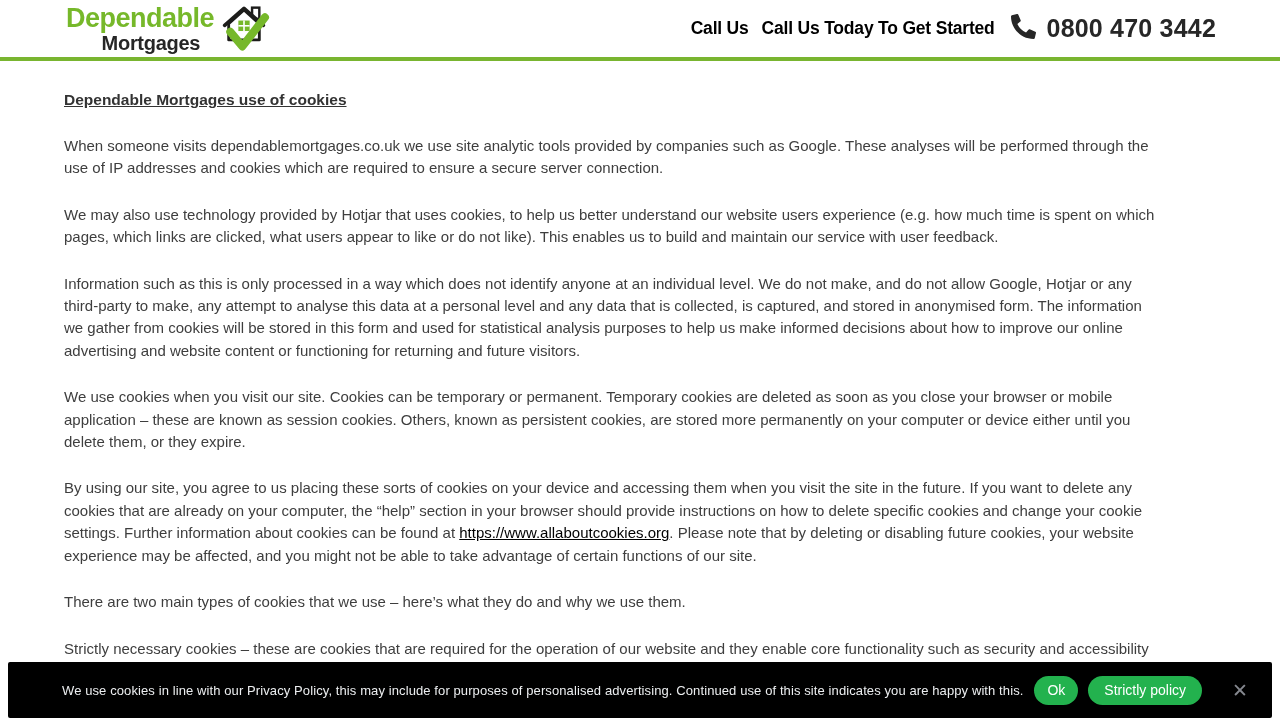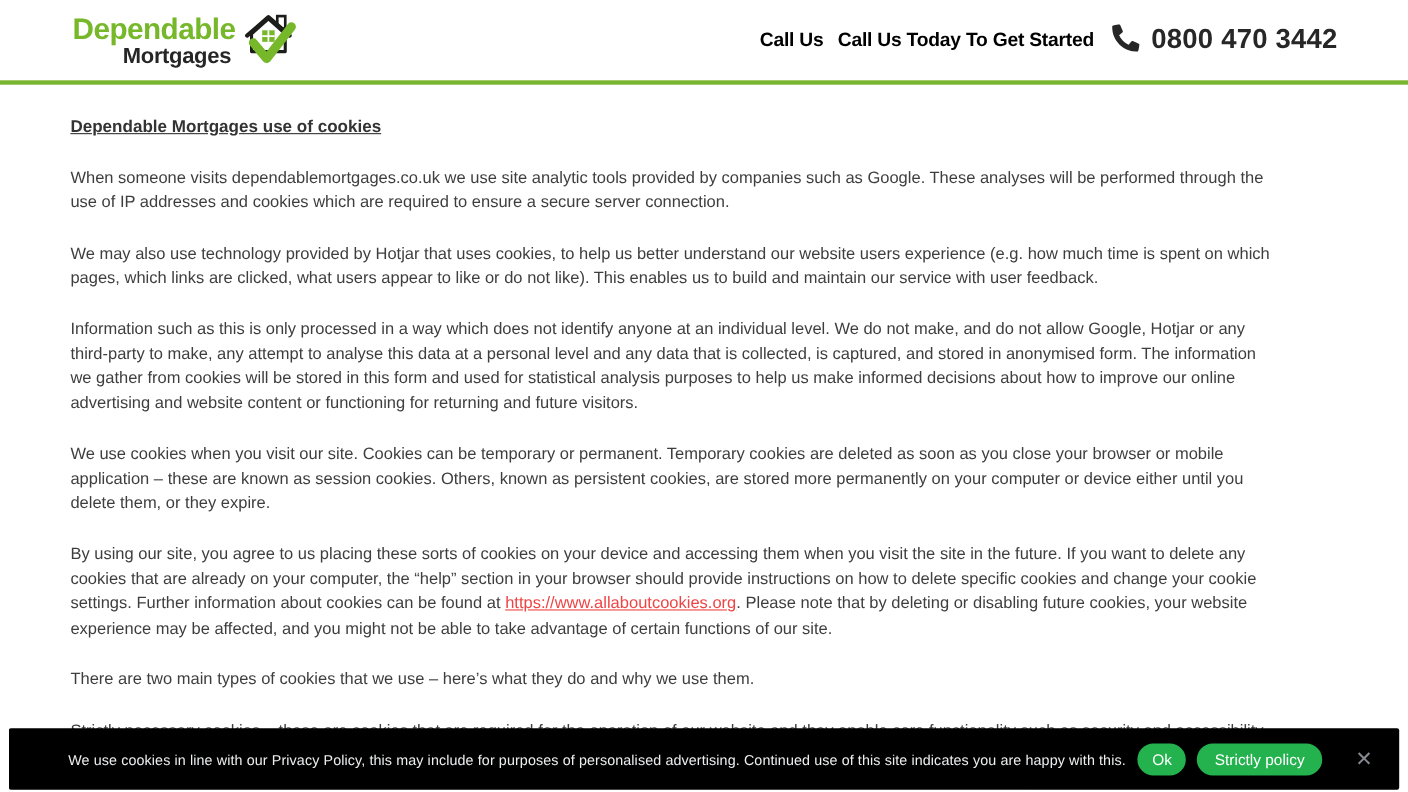--- a/index.html
+++ b/index.html
@@ -1,36 +1,36 @@
 <!DOCTYPE html>
 <html><head>
 <meta charset="utf-8">
 <style>
   * { margin: 0; padding: 0; box-sizing: border-box; }
   html, body { width: 1280px; height: 720px; background: #ffffff; overflow: hidden; }
   body { font-family: "Liberation Sans", sans-serif; color: #3e3e3e; }
 
   
   .site-header {
-    height: 77px;
+    height: 61px;
     border-bottom: 4px solid #79b530;
     display: flex;
     align-items: center;
     justify-content: space-between;
     padding: 0 64px 0 66px;
     background: #fff;
   }
   .logo { display: flex; align-items: center; gap: 4px; cursor: pointer; }
   .logo-text { display: flex; flex-direction: column; align-items: flex-end; line-height: 1; }
   .logo-line1 {
     font-size: 27px; font-weight: bold; color: #76b82a; letter-spacing: -0.5px;
   }
   .logo-line2 {
     font-size: 20px; font-weight: bold; color: #262626; letter-spacing: -0.3px;
-    margin-top: 1px; margin-right: 4px;
+    margin-top: 1px; margin-right: 14px;
   }
   .header-right { display: flex; align-items: center; }
   .call-us-label, .call-us-today-label {
     font-size: 17.5px; font-weight: bold; color: #000000; letter-spacing: -0.2px;
   }
   .call-us-label { margin-right: 13px; }
   .call-us-today-label { margin-right: 16px; }
   .phone-icon { margin-right: 11px; }
   .phone-number {
     font-size: 25px; font-weight: bold; color: #272727; text-decoration: none;
@@ -48,21 +48,21 @@
     margin-bottom: 25px;
     line-height: 20px;
   }
   .main-content p {
     font-size: 15px;
     line-height: 22.4px;
     color: #3e3e3e;
     margin-bottom: 24px;
     max-width: 1152px;
   }
-  .inline-link { color: #ef4444; text-decoration: underline; }
+  .inline-link { color: #000000; text-decoration: underline; }
 
   
   .cookie-bar {
     position: fixed;
     left: 8px; right: 8px; bottom: 2px;
     height: 56px;
     background: #000000;
     border-radius: 2px;
     display: flex;
     align-items: center;

